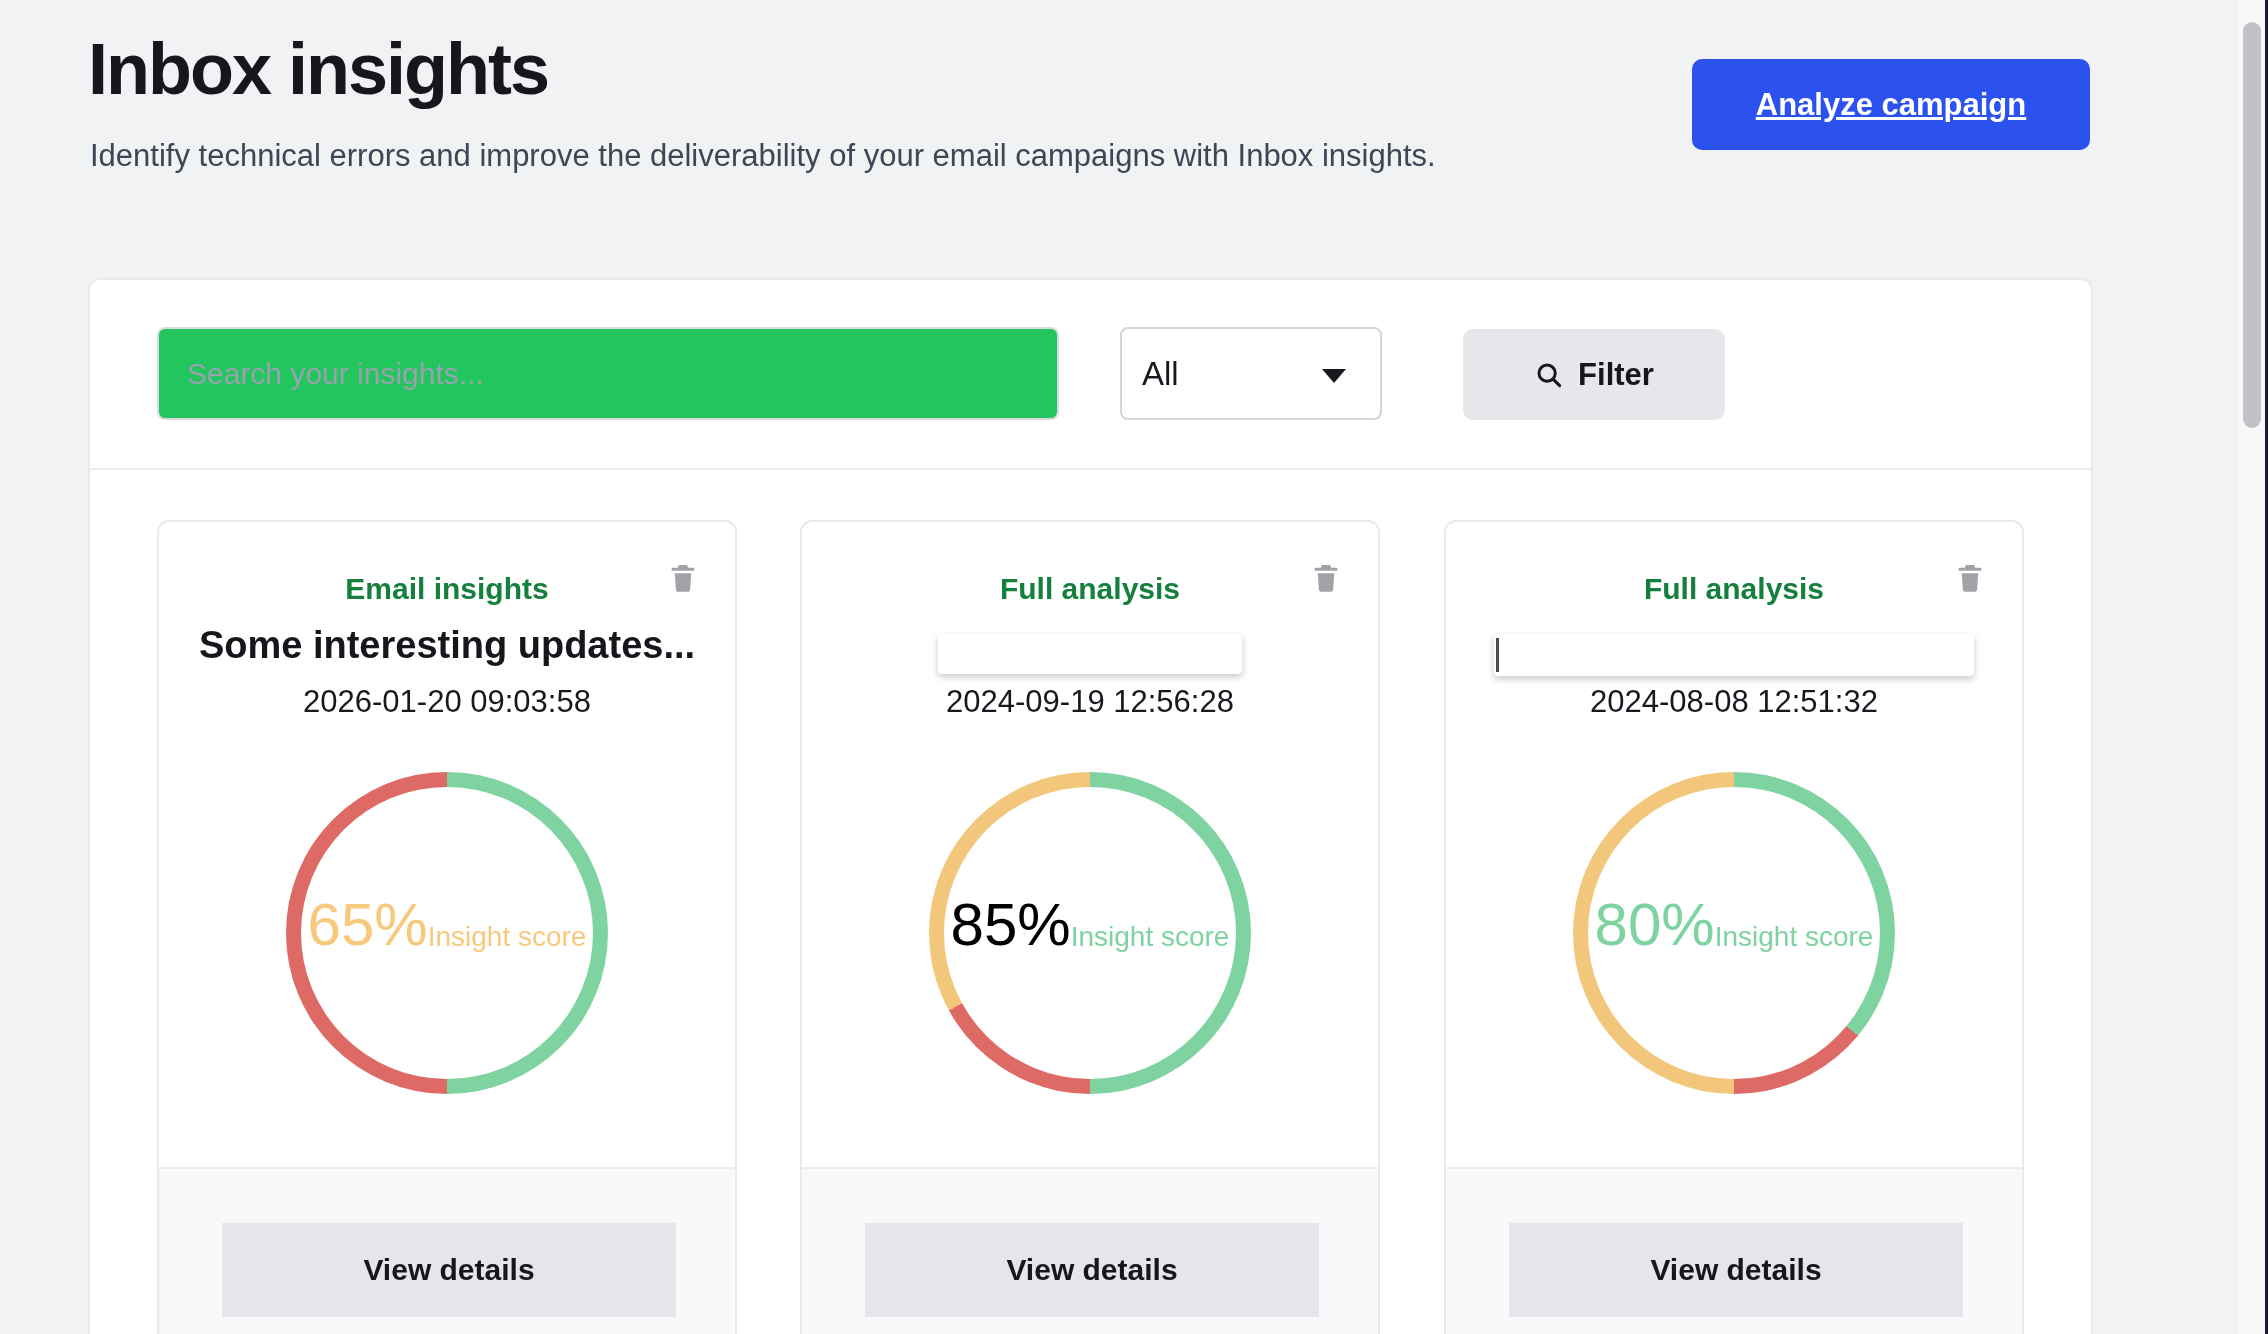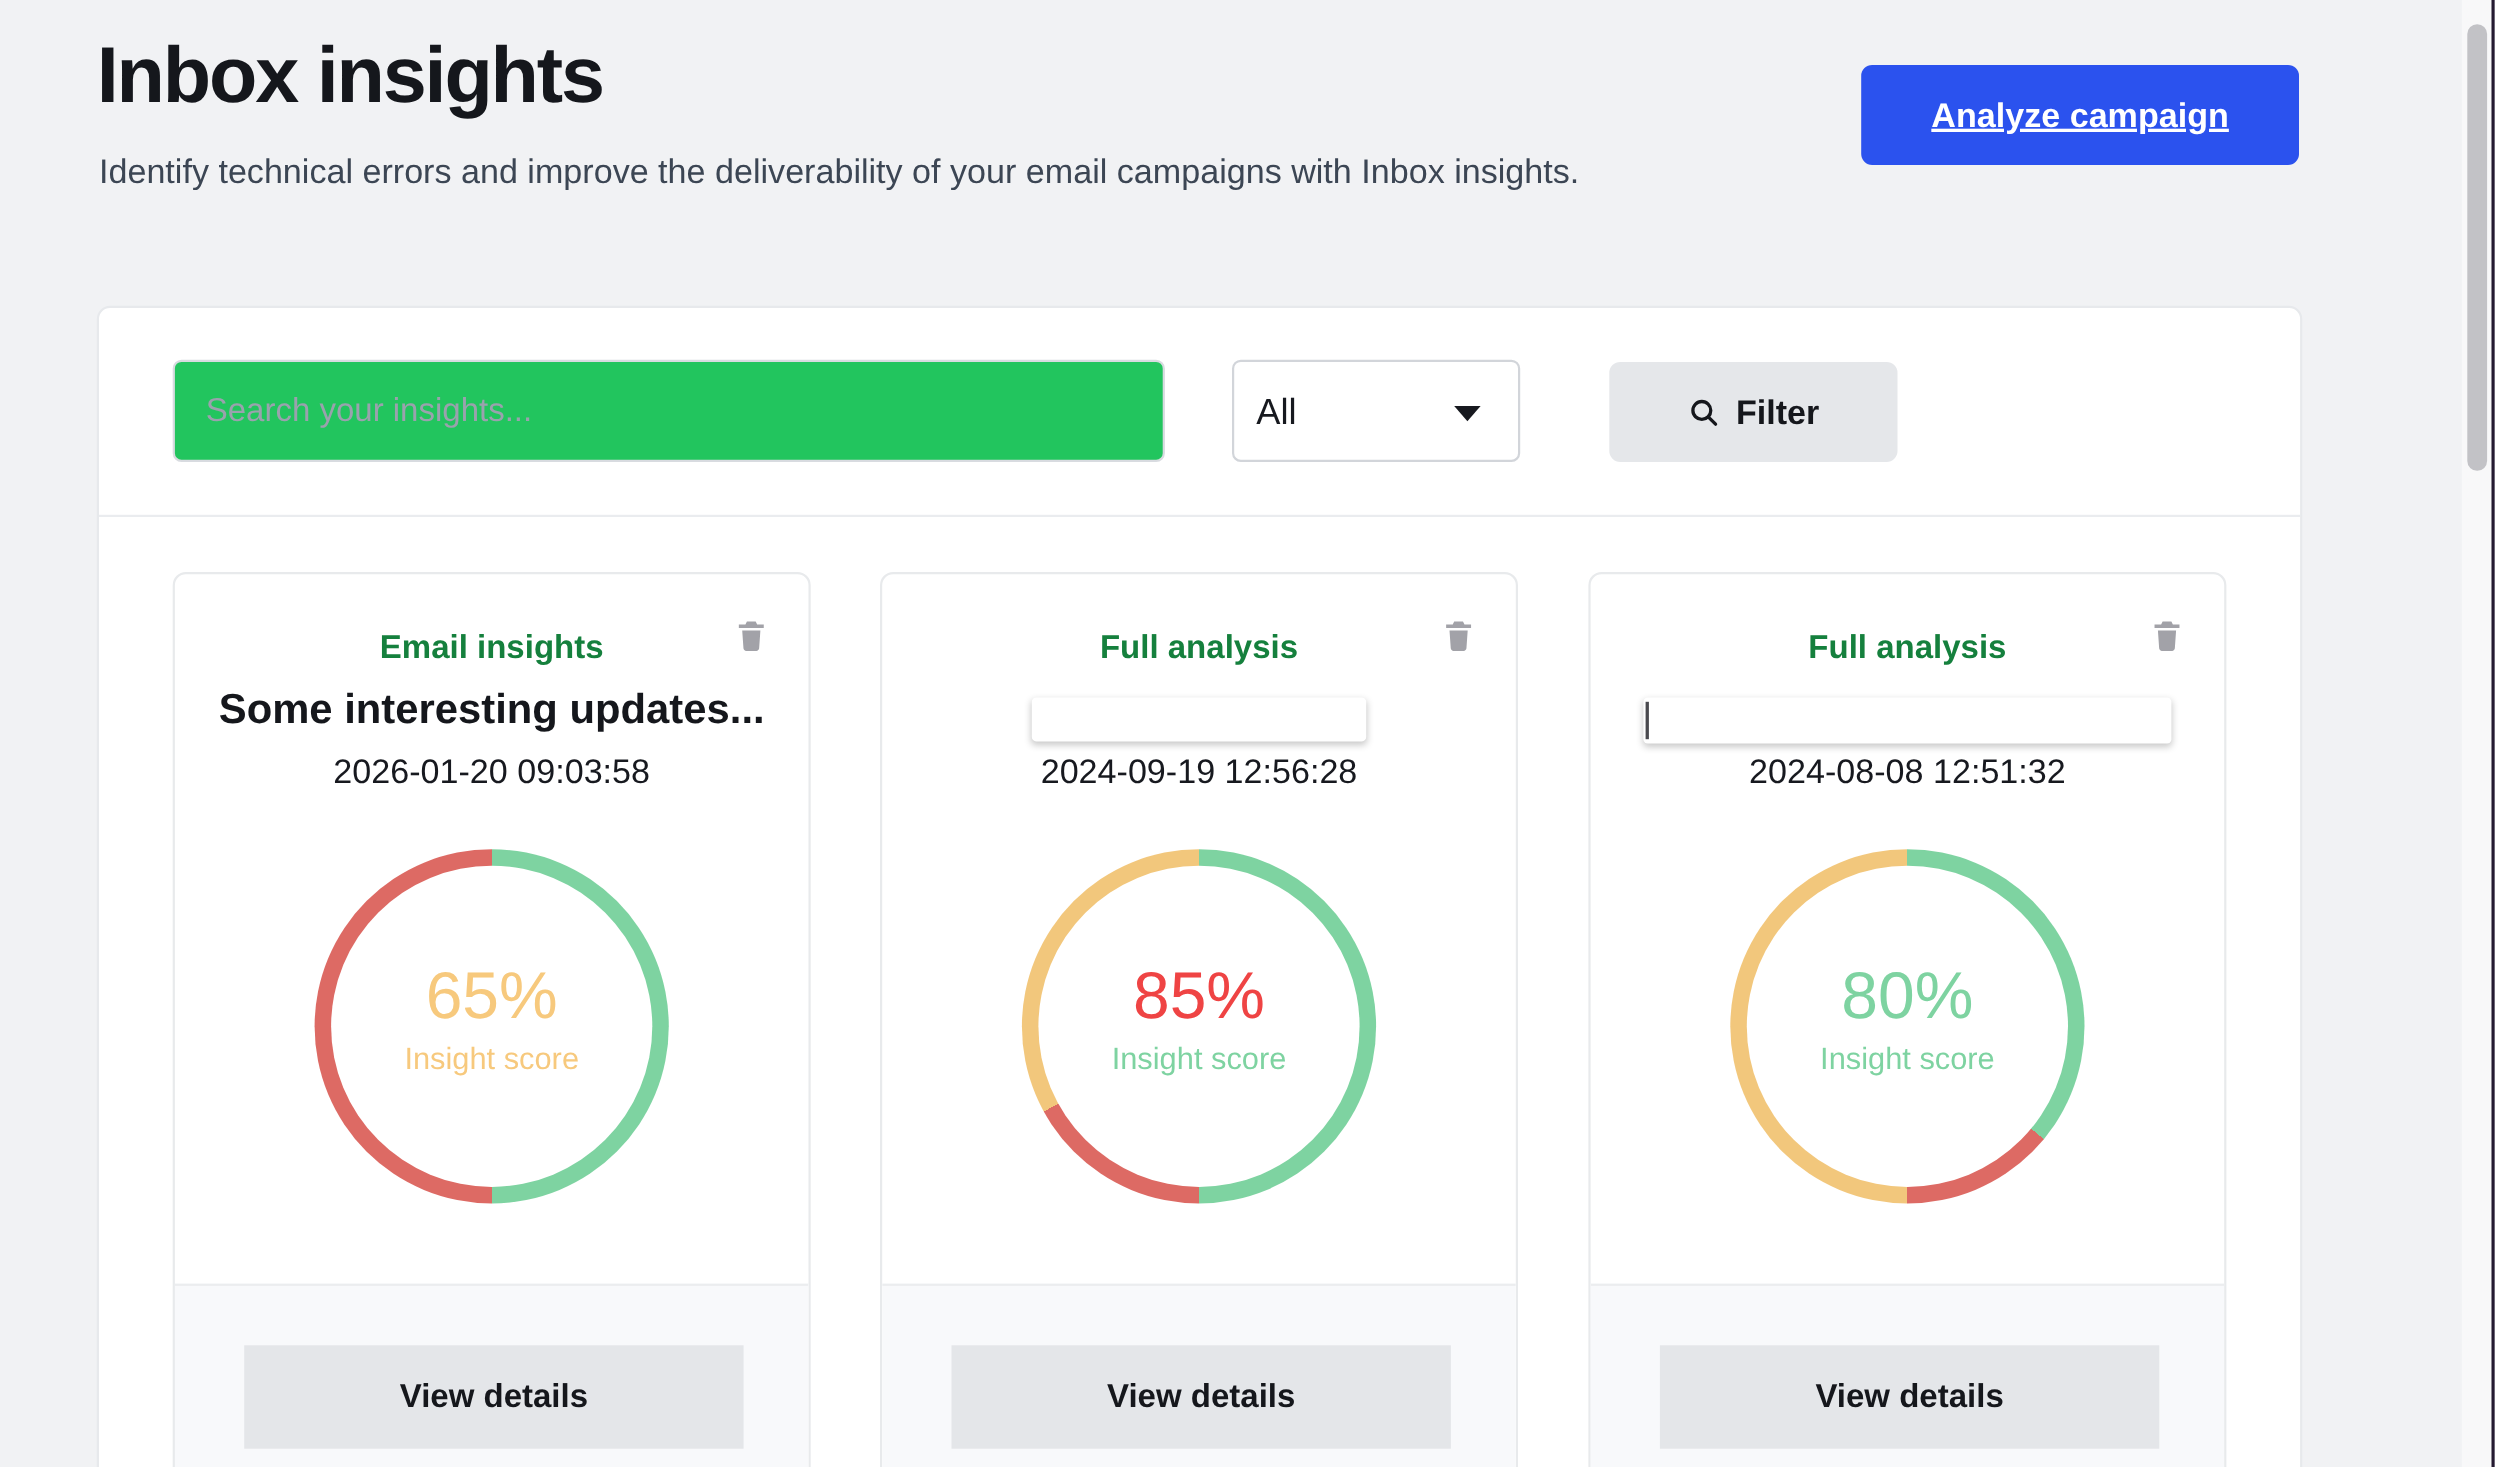--- a/index.html
+++ b/index.html
@@ -98,21 +98,21 @@
     position:absolute; top:162px; left:0; width:100%;
     text-align:center; font-size:31px; color:#17191f;
   }
   .ring {
     position:absolute; top:250px; left:50%; margin-left:-161px;
     width:322px; height:322px; border-radius:50%;
   }
   .ring-hole {
     position:absolute; left:15px; top:15px; width:292px; height:292px;
     border-radius:50%; background:#ffffff;
-    display:flex; flex-direction:column; align-items:center; justify-content:center;
+    display:flex; flex-direction:row; align-items:center; justify-content:center;
   }
   .score-pct   { font-size:60px; margin-top:-18px; }
   .score-label { font-size:28px; margin-top:8px; }
   .card-footer {
     position:absolute; left:0; top:645px; width:100%; height:215px;
     background:#f8f9fb; border-top:2px solid #ebedef;
   }
   .view-btn {
     position:absolute; left:63px; top:54px; width:454px; height:94px;
     background:#e4e6e9; border:none; border-radius:0; cursor:pointer;
@@ -177,21 +177,21 @@
 
   <div class="card c1">
     <div class="card-type">Full analysis</div>
     <svg class="trash" viewBox="0 0 24 24" fill="currentColor">
       <path d="M9 3h6l1 2h4.5v2.4H3.5V5H8l1-2zM5.8 9.2h12.4l-.85 12.1c-.07 1-.9 1.8-1.9 1.8H8.55c-1 0-1.83-.8-1.9-1.8L5.8 9.2z"></path>
     </svg>
     <div class="title-box narrow"></div>
     <div class="card-date">2024-09-19 12:56:28</div>
     <div class="ring" style="background: conic-gradient(rgb(126, 211, 161) 0%, rgb(126, 211, 161) 50%, rgb(221, 106, 100) 50%, rgb(221, 106, 100) 67%, rgb(242, 199, 124) 67%, rgb(242, 199, 124) 100%);">
       <div class="ring-hole">
-        <div class="score-pct" style="color: #ef4444;">85%</div>
+        <div class="score-pct" style="color: #000000;">85%</div>
         <div class="score-label" style="color: rgb(126, 211, 161);">Insight score</div>
       </div>
     </div>
     <div class="card-footer">
       <button class="view-btn">View details</button>
     </div>
   </div>
 
   <div class="card c2">
     <div class="card-type">Full analysis</div>

